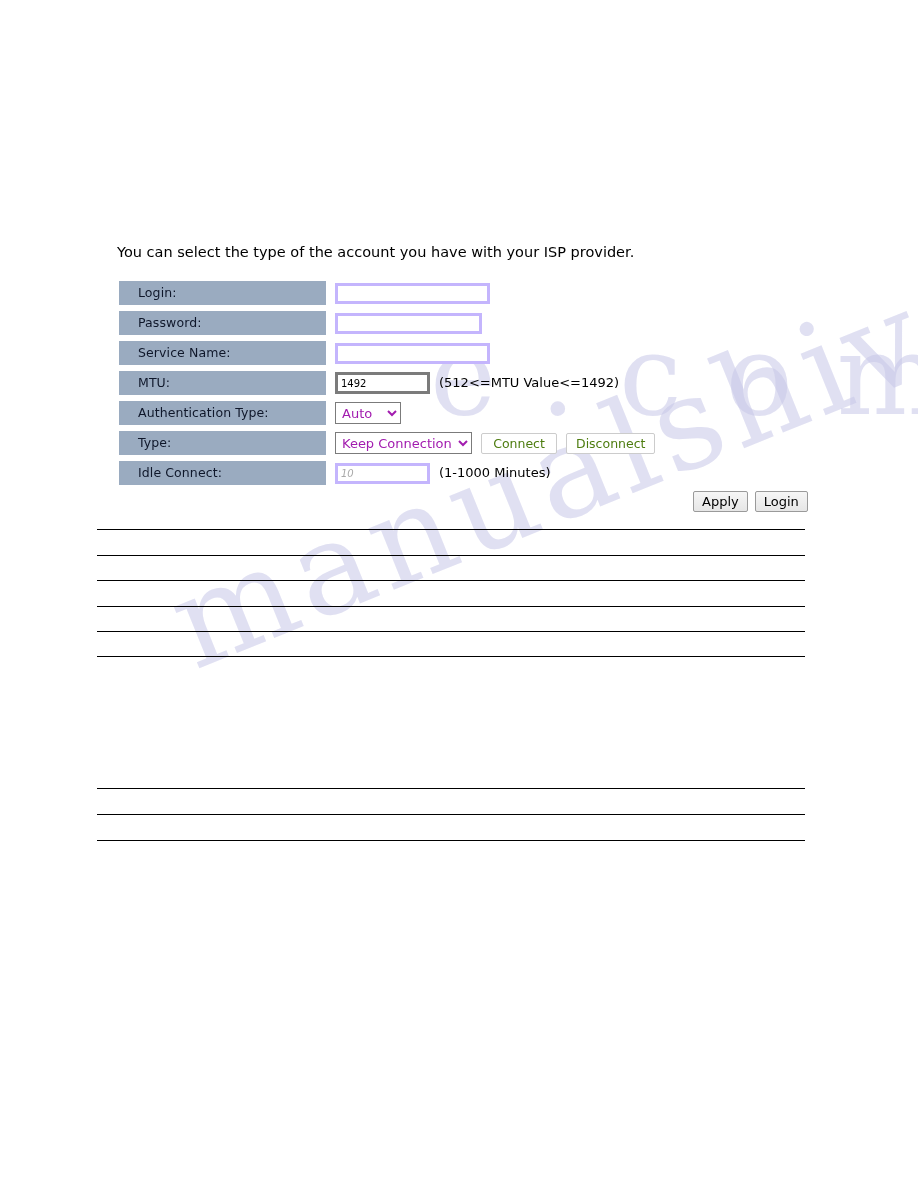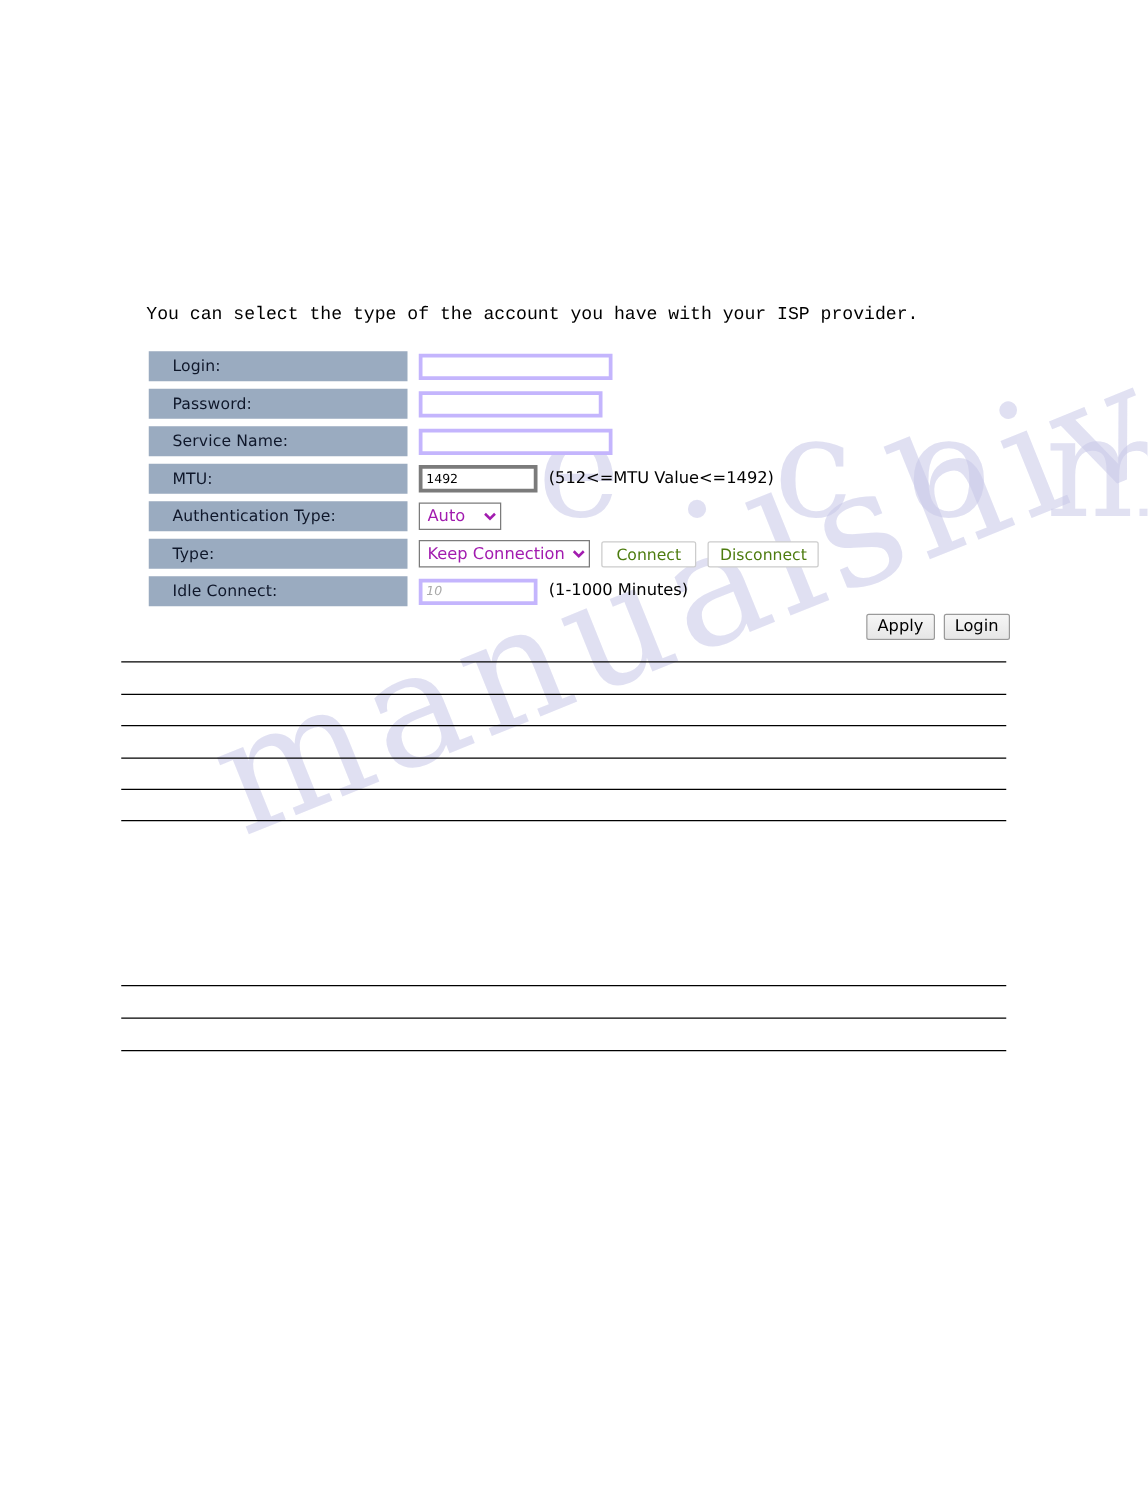--- a/index.html
+++ b/index.html
@@ -38,21 +38,20 @@
   
   #intro {
     position: absolute;
     left: 117px;
     top: 243px;
     font-size: 14.5px;
     line-height: 18px;
     color: #000;
     z-index: 2;
     white-space: nowrap;
-    font-family: Liberation Mono, monospace;
   }
 
   
   #form-table {
     position: absolute;
     left: 119px;
     top: 281px;
     z-index: 2;
   }
   .form-row {

